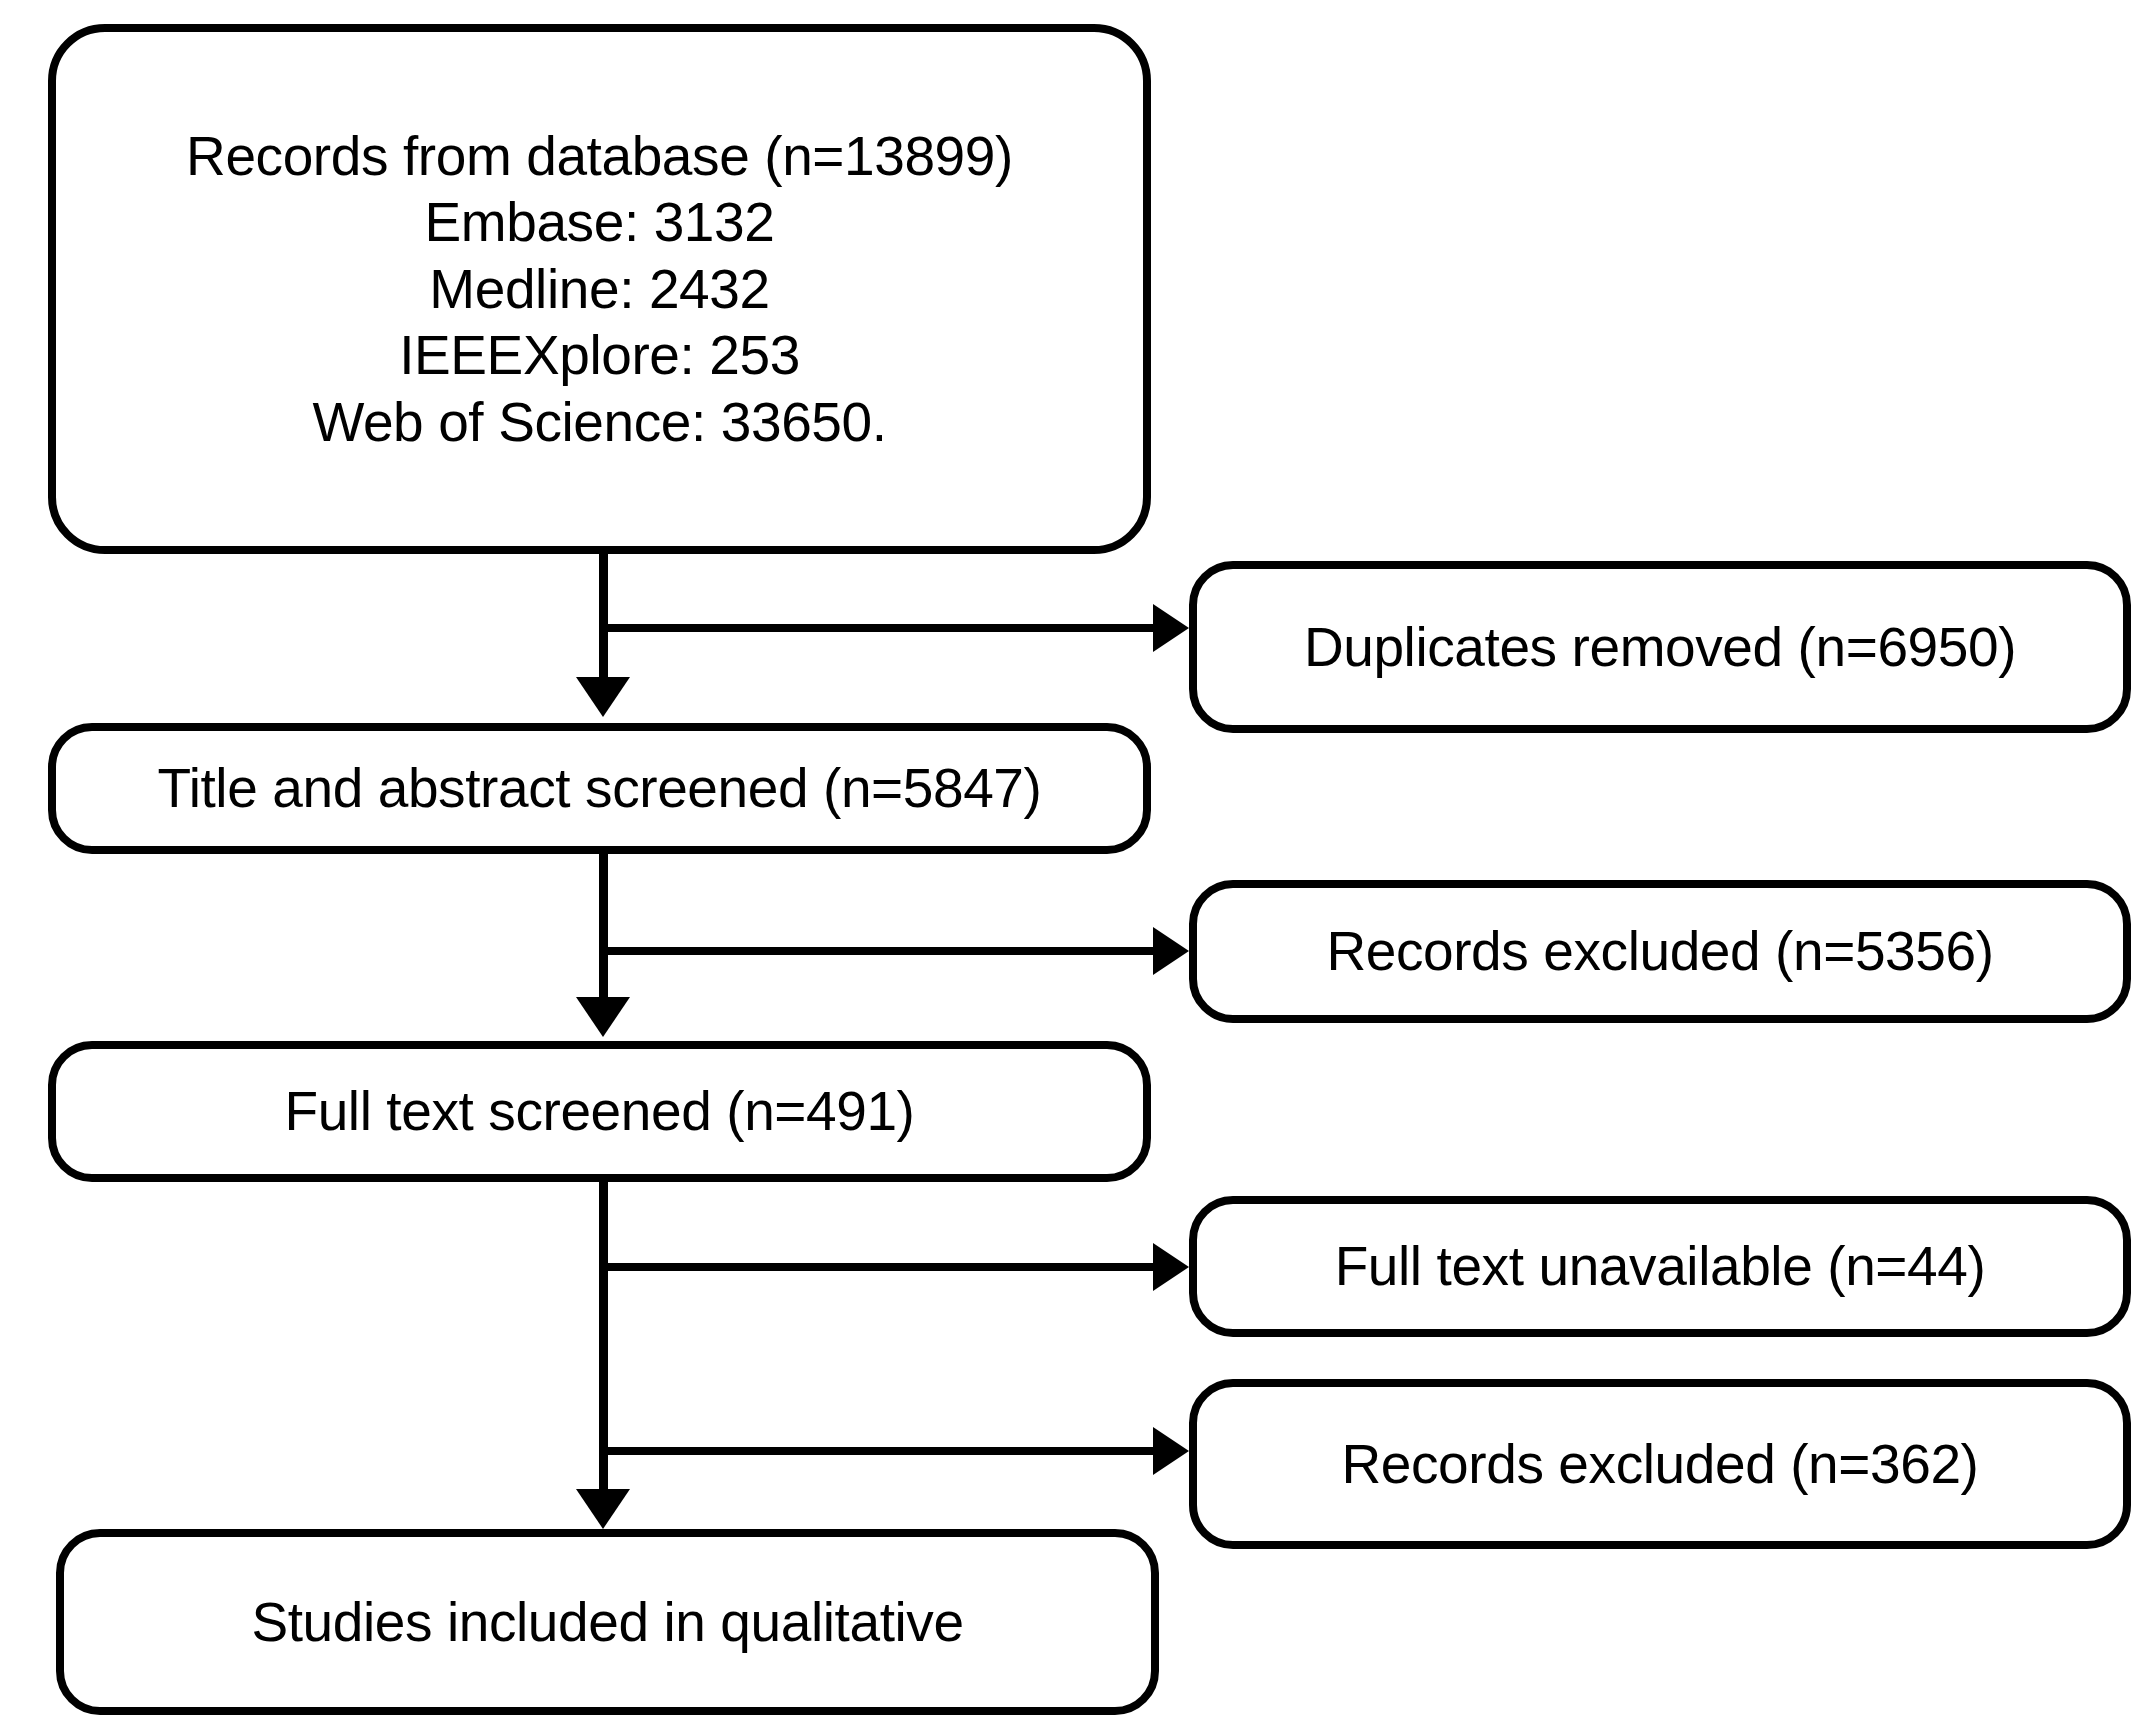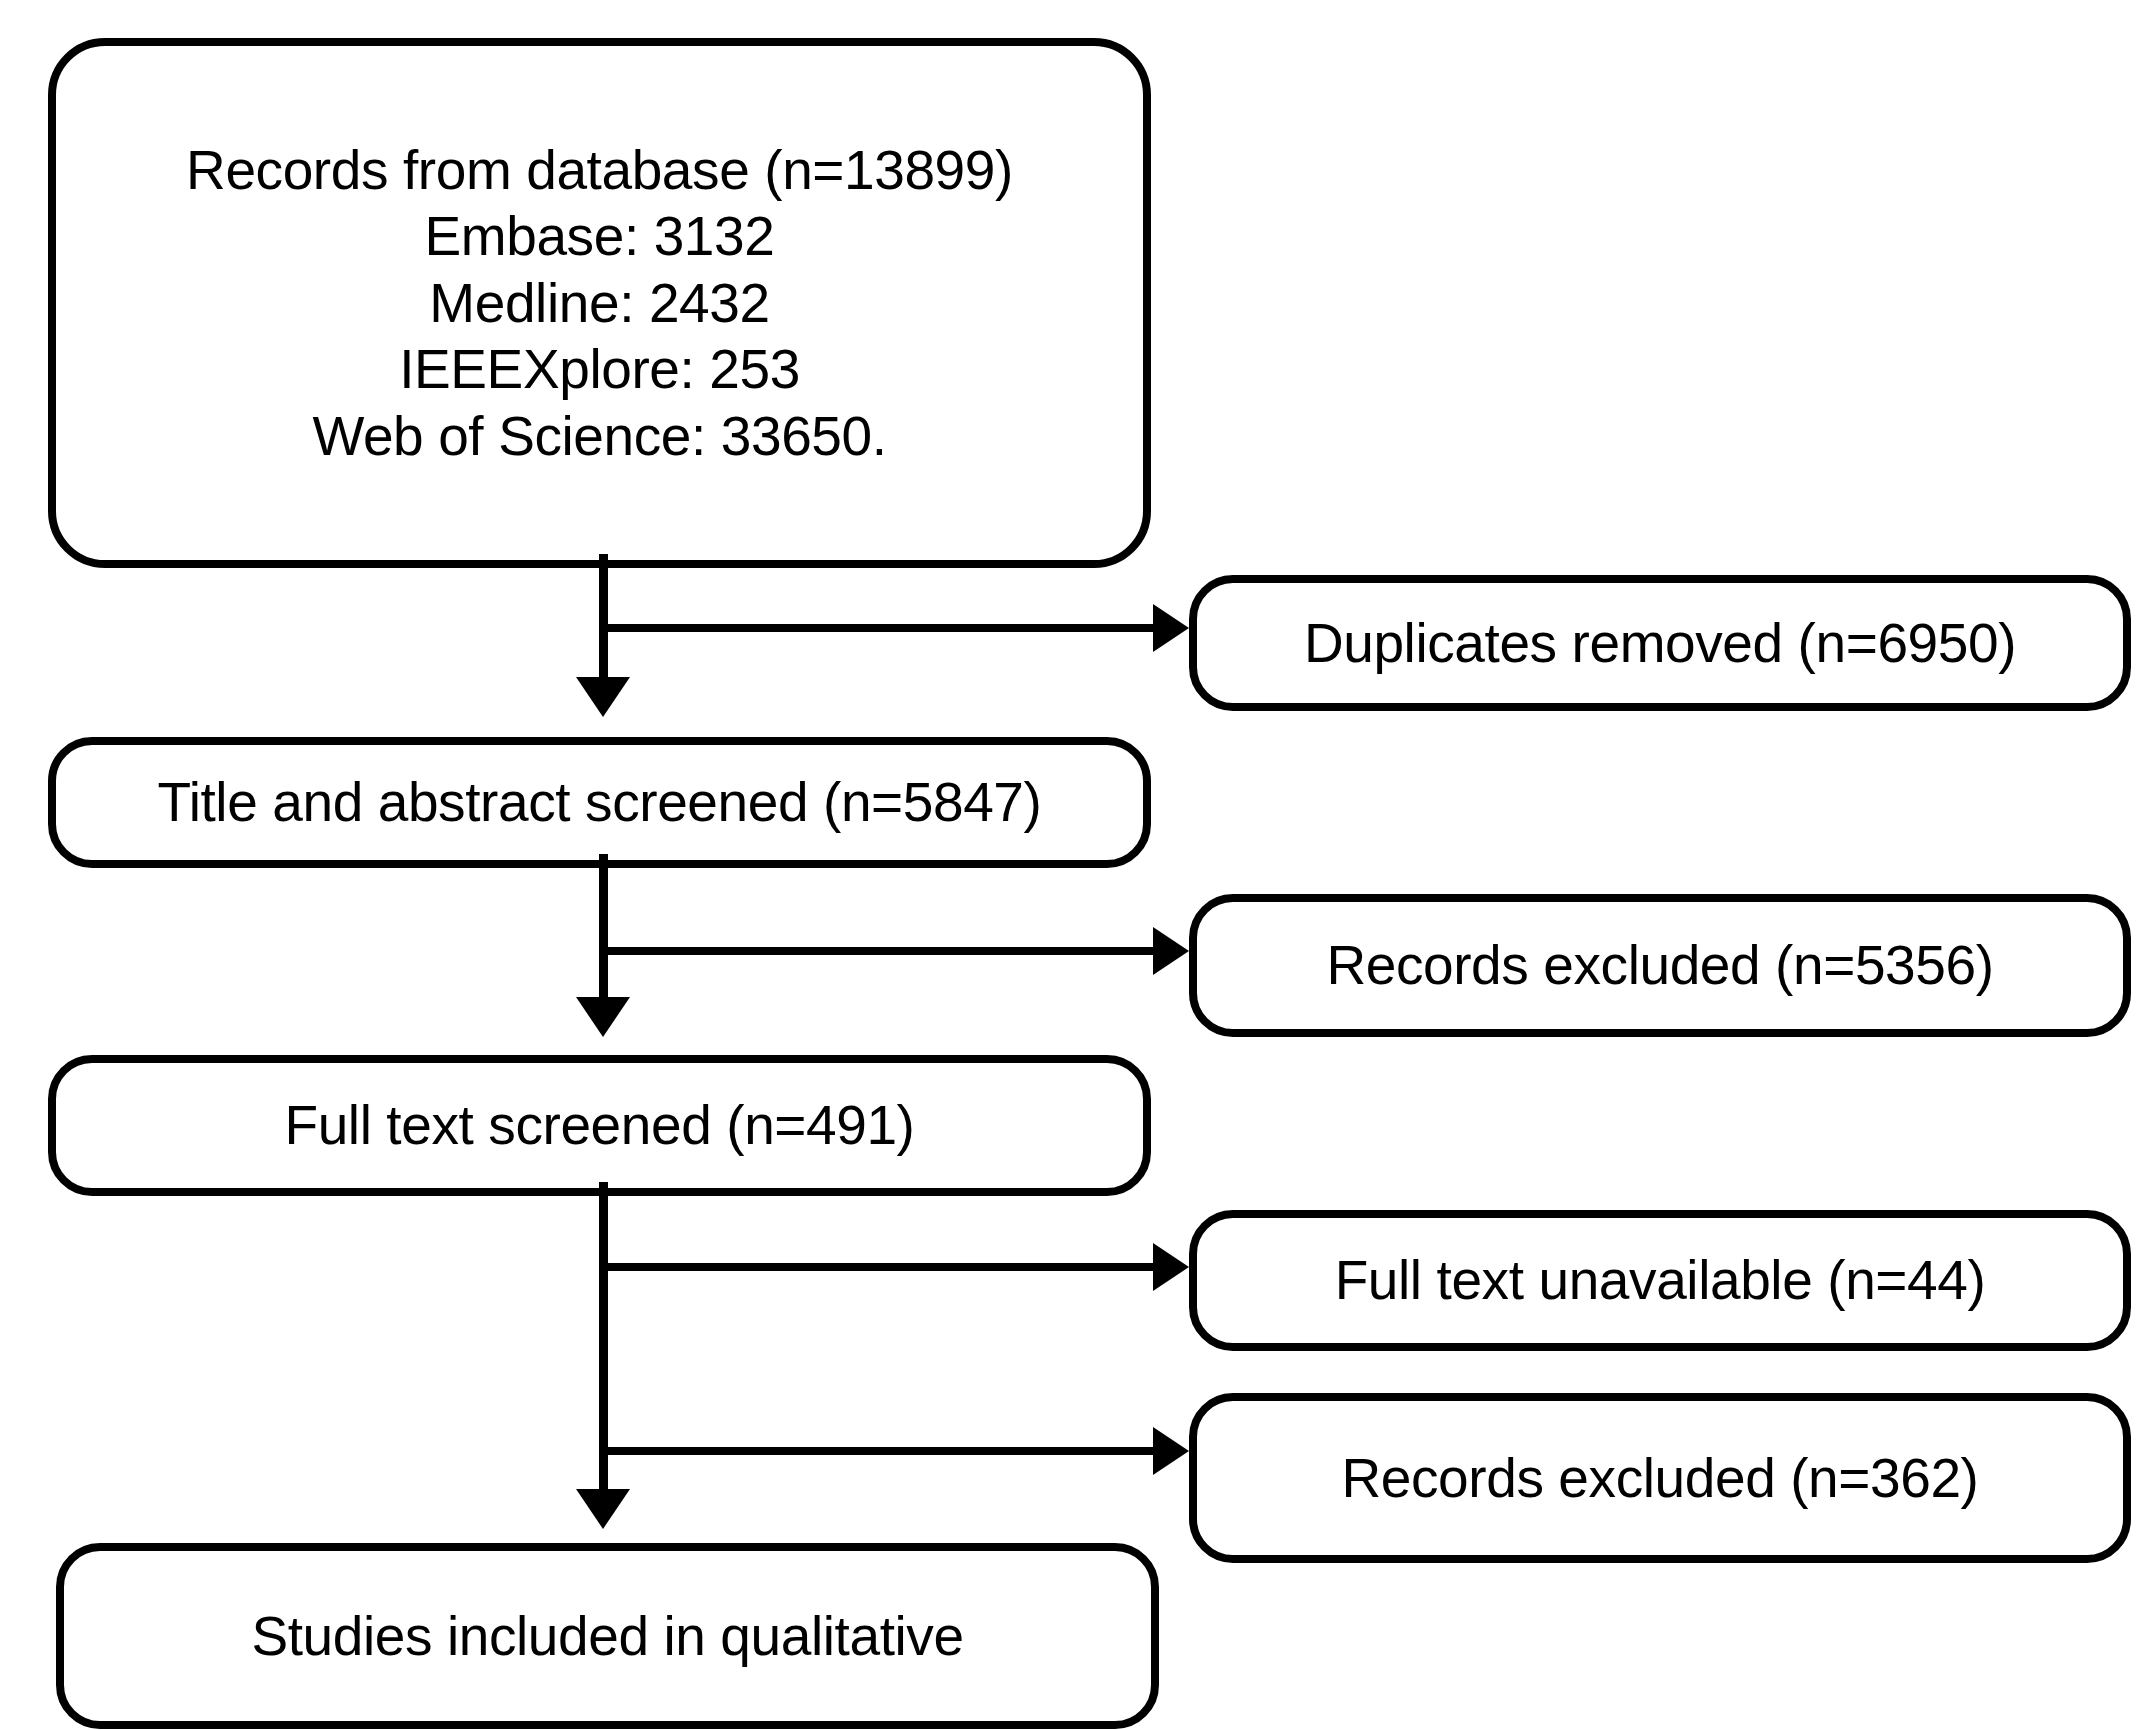--- a/index.html
+++ b/index.html
@@ -24,33 +24,32 @@
     display: flex;
     flex-direction: column;
     align-items: center;
     justify-content: center;
     color: #000000;
     font-size: 55px;
     line-height: 1.21;
     text-align: center;
     letter-spacing: -0.4px;
     padding: 0 17px;
-    margin-top: 14px;
   }
   .node .line {
     display: block;
     white-space: nowrap;
   }
   
   #node-sources   { left: 48px;  top: 24px;   width: 1103px; height: 530px; border-radius: 57px; }
   #node-titleabs  { left: 48px;  top: 723px;  width: 1103px; height: 131px; }
   #node-fulltext  { left: 48px;  top: 1041px; width: 1103px; height: 141px; }
   #node-included  { left: 56px;  top: 1529px; width: 1103px; height: 186px; }
   
-  #node-duplicates  { left: 1189px; top: 561px;  width: 942px; height: 136px; }
+  #node-duplicates  { left: 1189px; top: 561px;  width: 942px; height: 172px; }
   #node-excluded1   { left: 1189px; top: 880px;  width: 942px; height: 143px; }
   #node-unavailable { left: 1189px; top: 1196px; width: 942px; height: 141px; }
   #node-excluded2   { left: 1189px; top: 1379px; width: 942px; height: 170px; }
 
   
   .vstem {
     position: absolute;
     width: 8.6px;
     background: #000000;
   }

